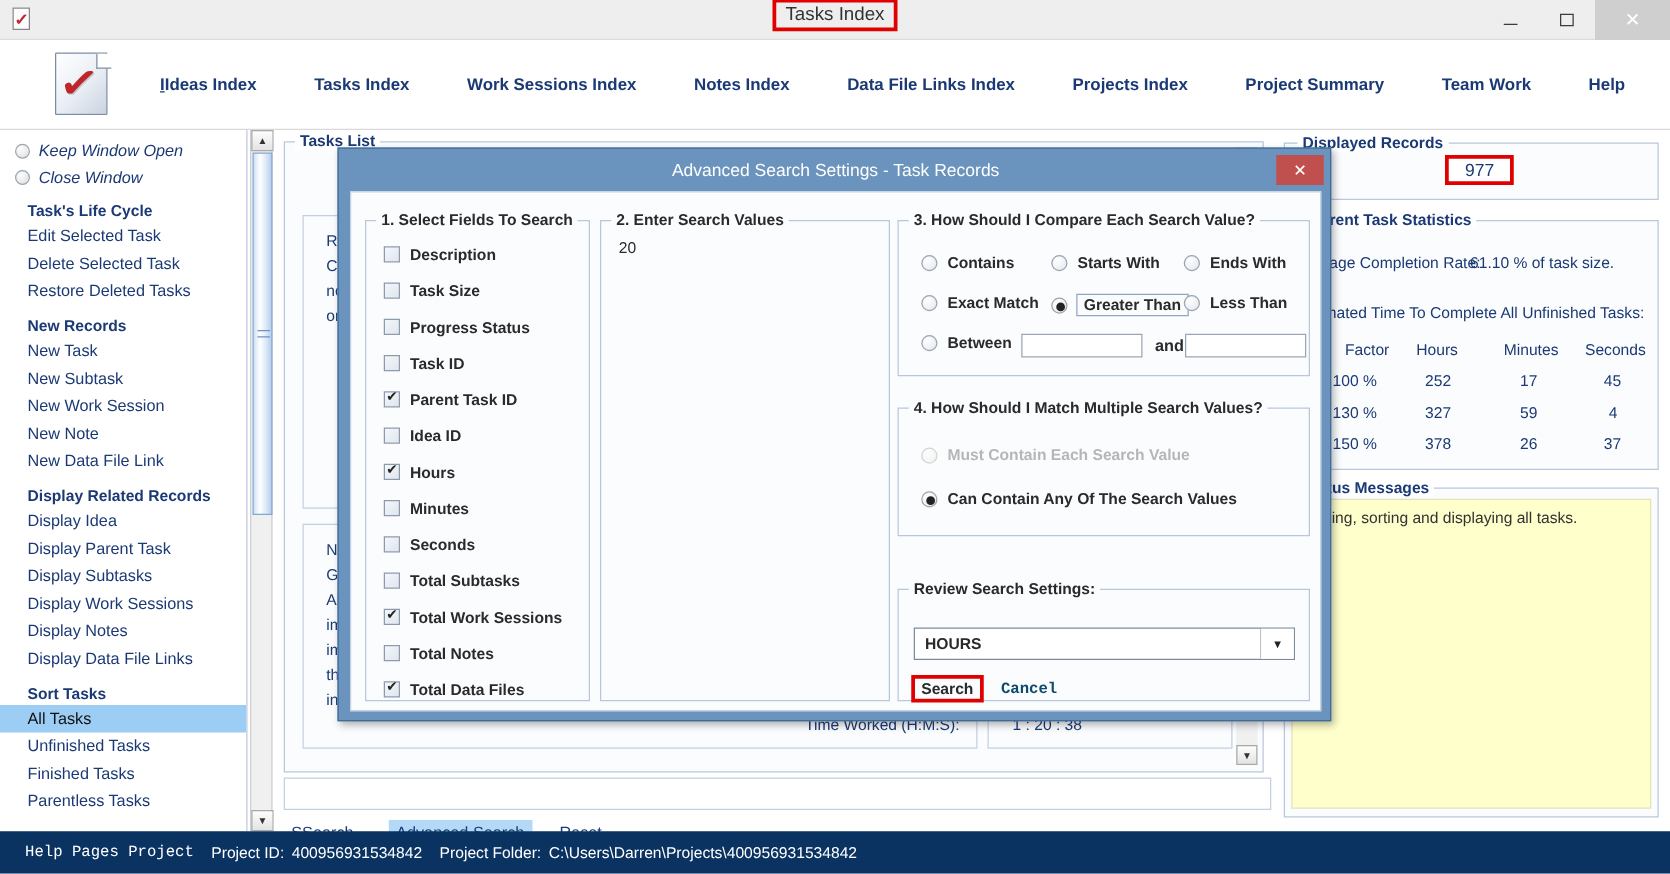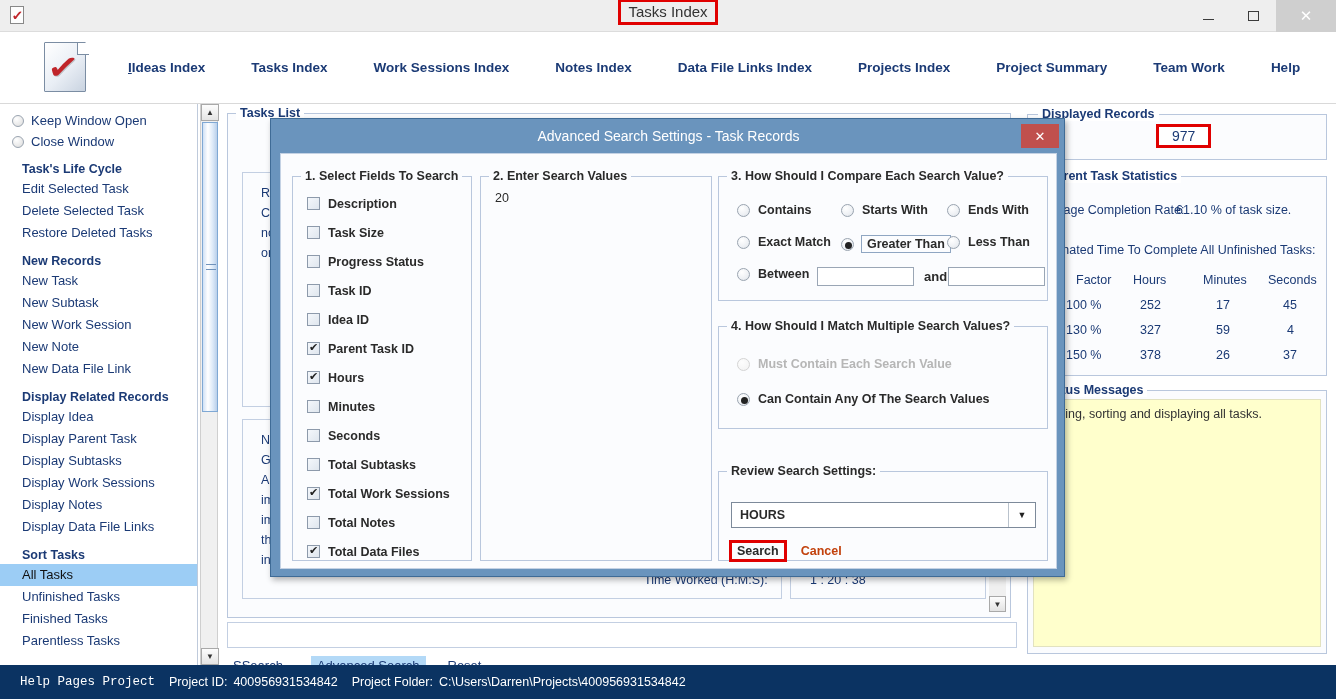--- a/index.html
+++ b/index.html
@@ -89,21 +89,21 @@
   .menu-item u { text-decoration: underline; }
 
   
   .sidebar {
     position: absolute; left: 0; top: 104px; width: 198px; height: 561px;
     background: #ffffff; border-right: 1px solid #bfcadb;
     padding-top: 6px;
     overflow: hidden;
   }
   .radio-row {
-    display: flex; align-items: center; height: 21px; padding-left: 12px; cursor: pointer;
+    display: flex; align-items: center; height: 21px; padding-left: 12px; cursor: pointer; font-style: italic;
   }
   .radio-dot {
     width: 12px; height: 12px; border-radius: 50%;
     background: radial-gradient(circle at 35% 30%, #ffffff 0%, #e6e6e6 70%, #cfcfcf 100%);
     border: 1px solid #9aa4b0; margin-right: 7px; flex: none;
   }
   .radio-label { font-size: 13px; color: #1b3a75; }
 
   .side-group { font-size: 12.5px; font-weight: bold; color: #1b3a75;
     padding: 10px 0 2px 22px; }
@@ -298,21 +298,21 @@
   }
   .combo-arrow {
     width: 26px; display: flex; align-items: center; justify-content: center;
     background: #ffffff; font-size: 9px; color: #222;
   }
   .dlg-actions { position: absolute; left: 10px; top: 68px; display: flex; align-items: center; }
   .da-search {
     font-size: 12.5px; font-weight: bold; color: #2a2a2a;
     border: 3px solid #e00000; padding: 1px 5px; cursor: pointer;
   }
-  .da-cancel { font-size: 12.5px; font-weight: bold; color: #c2410c; margin-left: 14px; cursor: pointer; }
+  .da-cancel { font-size: 12.5px; font-weight: bold; color: #0c4a6e; margin-left: 14px; cursor: pointer; font-family: Liberation Mono, monospace; }
 </style>
 </head>
 <body>
 
 <div id="app">
 
   <div class="titlebar">
     <div class="tb-icon">
       <div class="page"></div>
         <div class="check">✓</div>
@@ -499,26 +499,26 @@
             </div>
           <div class="cb-row">
               <span class="cbox"></span>
               <span class="cb-label">Progress Status</span>
             </div>
           <div class="cb-row">
               <span class="cbox"></span>
               <span class="cb-label">Task ID</span>
             </div>
           <div class="cb-row">
-              <span class="cbox"></span>
-              <span class="cb-label">Idea ID</span>
-            </div>
-          <div class="cb-row">
               <span class="cbox on"></span>
               <span class="cb-label">Parent Task ID</span>
+            </div>
+          <div class="cb-row">
+              <span class="cbox"></span>
+              <span class="cb-label">Idea ID</span>
             </div>
           <div class="cb-row">
               <span class="cbox on"></span>
               <span class="cb-label">Hours</span>
             </div>
           <div class="cb-row">
               <span class="cbox"></span>
               <span class="cb-label">Minutes</span>
             </div>
           <div class="cb-row">

